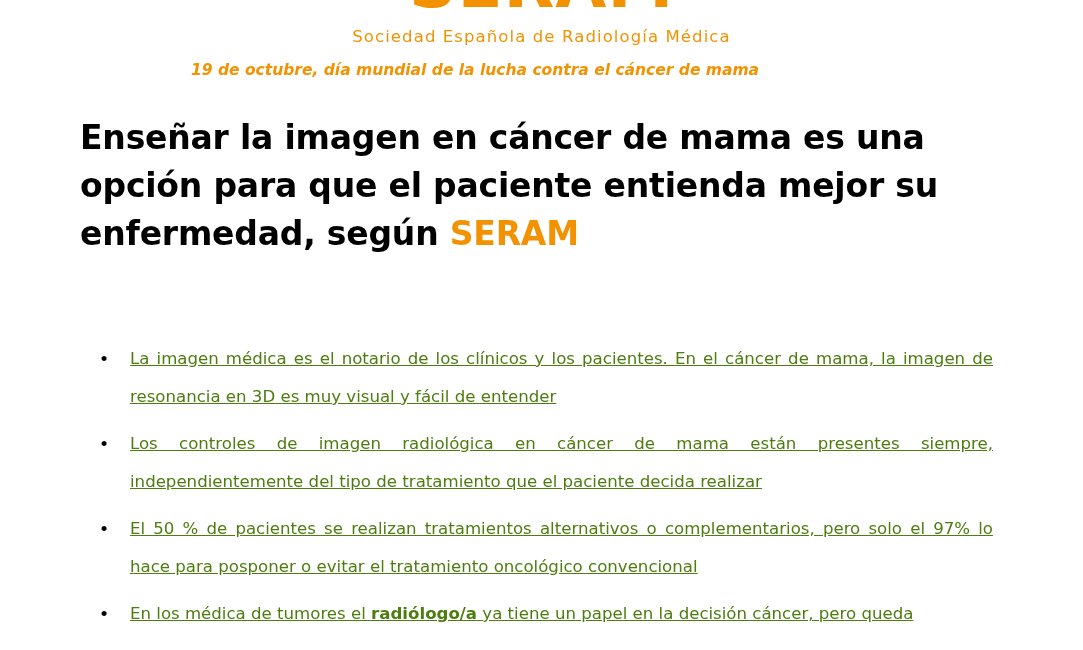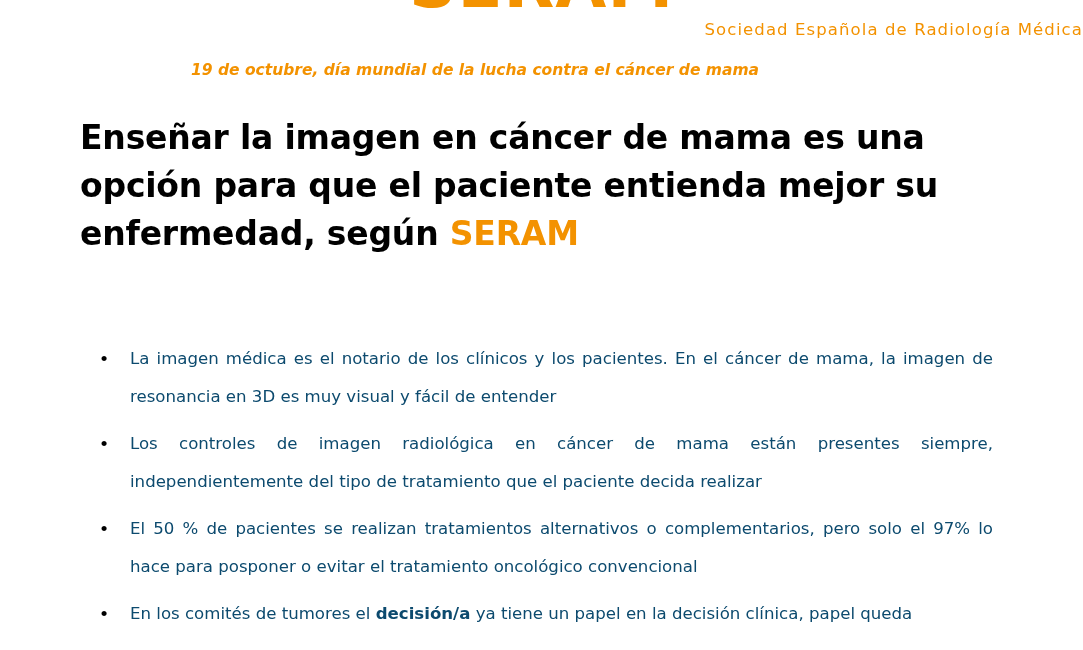--- a/index.html
+++ b/index.html
@@ -37,22 +37,21 @@
     color: #F39200;
     line-height: 62px;
     margin: 0;
   }
   .logo-tagline {
     font-family: "DejaVu Sans", sans-serif;
     font-size: 16.5px;
     letter-spacing: 1.1px;
     color: #F39200;
     line-height: 20px;
-    margin-top: 4px;
-    text-align: right;
+    margin-top: 11px;
   }
 
   
   .kicker {
     position: absolute;
     top: 61px;
     left: 0;
     width: 950px;
     text-align: center;
     font-family: "DejaVu Sans", sans-serif;
@@ -98,23 +97,24 @@
     text-align: center;
     font-size: 19px;
     line-height: 38px;
     color: #000000;
   }
   .bullet-text {
     flex: 1 1 auto;
     font-family: "DejaVu Sans", sans-serif;
     font-size: 16.6px;
     line-height: 38px;
-    color: #0c4a6e;
+    color: #4d7c0f;
     text-align: justify;
     text-justify: inter-word;
+    text-decoration: underline;
   }
   .bullet-text b {
     font-weight: bold;
   }
   .last-clip {
     max-height: 42px;
     overflow: hidden;
   }
 </style>
 </head>
@@ -143,17 +143,17 @@
       <div class="bullet-text">Los controles de imagen radiológica en cáncer de mama están presentes siempre, independientemente del tipo de tratamiento que el paciente decida realizar</div>
     </div>
 
     <div class="bullet-row">
       <div class="bullet-marker">•</div>
       <div class="bullet-text">El 50 % de pacientes se realizan tratamientos alternativos o complementarios, pero solo el 97% lo hace para posponer o evitar el tratamiento oncológico convencional</div>
     </div>
 
     <div class="bullet-row last-clip">
       <div class="bullet-marker">•</div>
-      <div class="bullet-text"><span>En los comités de tumores el </span><b>decisión/a</b><span> ya tiene un papel en la decisión clínica, papel queda</span></div>
+      <div class="bullet-text"><span>En los médica de tumores el </span><b>radiólogo/a</b><span> ya tiene un papel en la decisión cáncer, pero queda</span></div>
     </div>
 
   </div>
 </div>
 
 </body></html>

